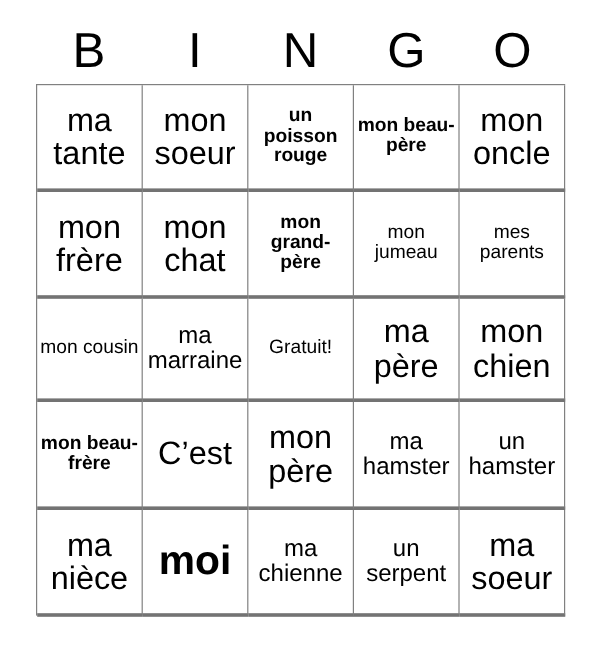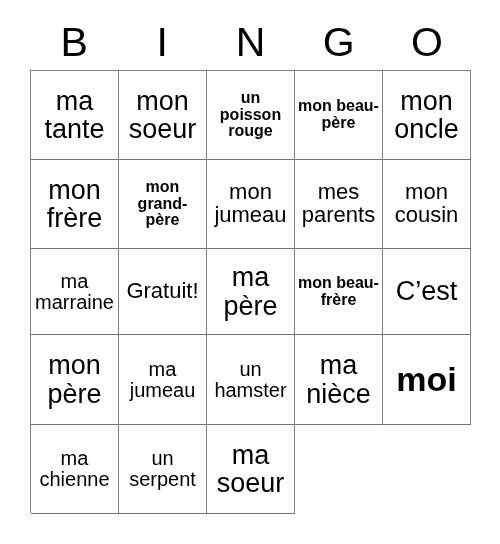--- a/index.html
+++ b/index.html
@@ -53,40 +53,40 @@
     display: grid;
     grid-template-columns: repeat(5, 1fr);
     grid-template-rows: 89px 89px 86px 90px 89px;
     border-top: 1px solid #808080;
     border-left: 1px solid #808080;
     box-sizing: border-box;
     background: #ffffff;
   }
   .cell {
     border-right: 1px solid #808080;
-    border-bottom: 1px solid #737373;
+    border-bottom: 3px solid #737373;
     box-sizing: border-box;
     display: flex;
     align-items: center;
     justify-content: center;
     text-align: center;
     padding: 1px 2px;
     overflow: hidden;
   }
   .cell-text {
     display: block;
     width: 100%;
     line-height: 1.04;
     word-wrap: break-word;
   }
 
   
   .sz-xl  { font-size: 34px; font-weight: bold; }
   .sz-lg  { font-size: 27px; }
-  .sz-md  { font-size: 22px; }
+  .sz-md  { font-size: 16px; }
   .sz-sm  { font-size: 20px; }
   .sz-xs  { font-size: 16px; font-weight: bold; }
 </style>
 </head>
 <body>
 
 <div id="card">
 
   <div id="header-row">
     <div class="header-letter">B</div>
@@ -111,20 +111,23 @@
       <span class="cell-text sz-xs">mon beau-père</span>
     </div>
     <div class="cell">
       <span class="cell-text sz-lg">mon oncle</span>
     </div>
 
     <div class="cell">
       <span class="cell-text sz-lg">mon frère</span>
     </div>
     <div class="cell">
+      <span class="cell-text sz-lg">mon chat</span>
+    </div>
+    <div class="cell">
       <span class="cell-text sz-xs">mon grand-père</span>
     </div>
     <div class="cell">
       <span class="cell-text sz-md">mon jumeau</span>
     </div>
     <div class="cell">
       <span class="cell-text sz-md">mes parents</span>
     </div>
 
     <div class="cell">
@@ -132,32 +135,35 @@
     </div>
     <div class="cell">
       <span class="cell-text sz-sm">ma marraine</span>
     </div>
     <div class="cell">
       <span class="cell-text sz-md">Gratuit!</span>
     </div>
     <div class="cell">
       <span class="cell-text sz-lg">ma père</span>
     </div>
+    <div class="cell">
+      <span class="cell-text sz-lg">mon chien</span>
+    </div>
 
     <div class="cell">
       <span class="cell-text sz-xs">mon beau-frère</span>
     </div>
     <div class="cell">
       <span class="cell-text sz-lg">C’est</span>
     </div>
     <div class="cell">
       <span class="cell-text sz-lg">mon père</span>
     </div>
     <div class="cell">
-      <span class="cell-text sz-sm">ma jumeau</span>
+      <span class="cell-text sz-sm">ma hamster</span>
     </div>
     <div class="cell">
       <span class="cell-text sz-sm">un hamster</span>
     </div>
 
     <div class="cell">
       <span class="cell-text sz-lg">ma nièce</span>
     </div>
     <div class="cell">
       <span class="cell-text sz-xl">moi</span>

